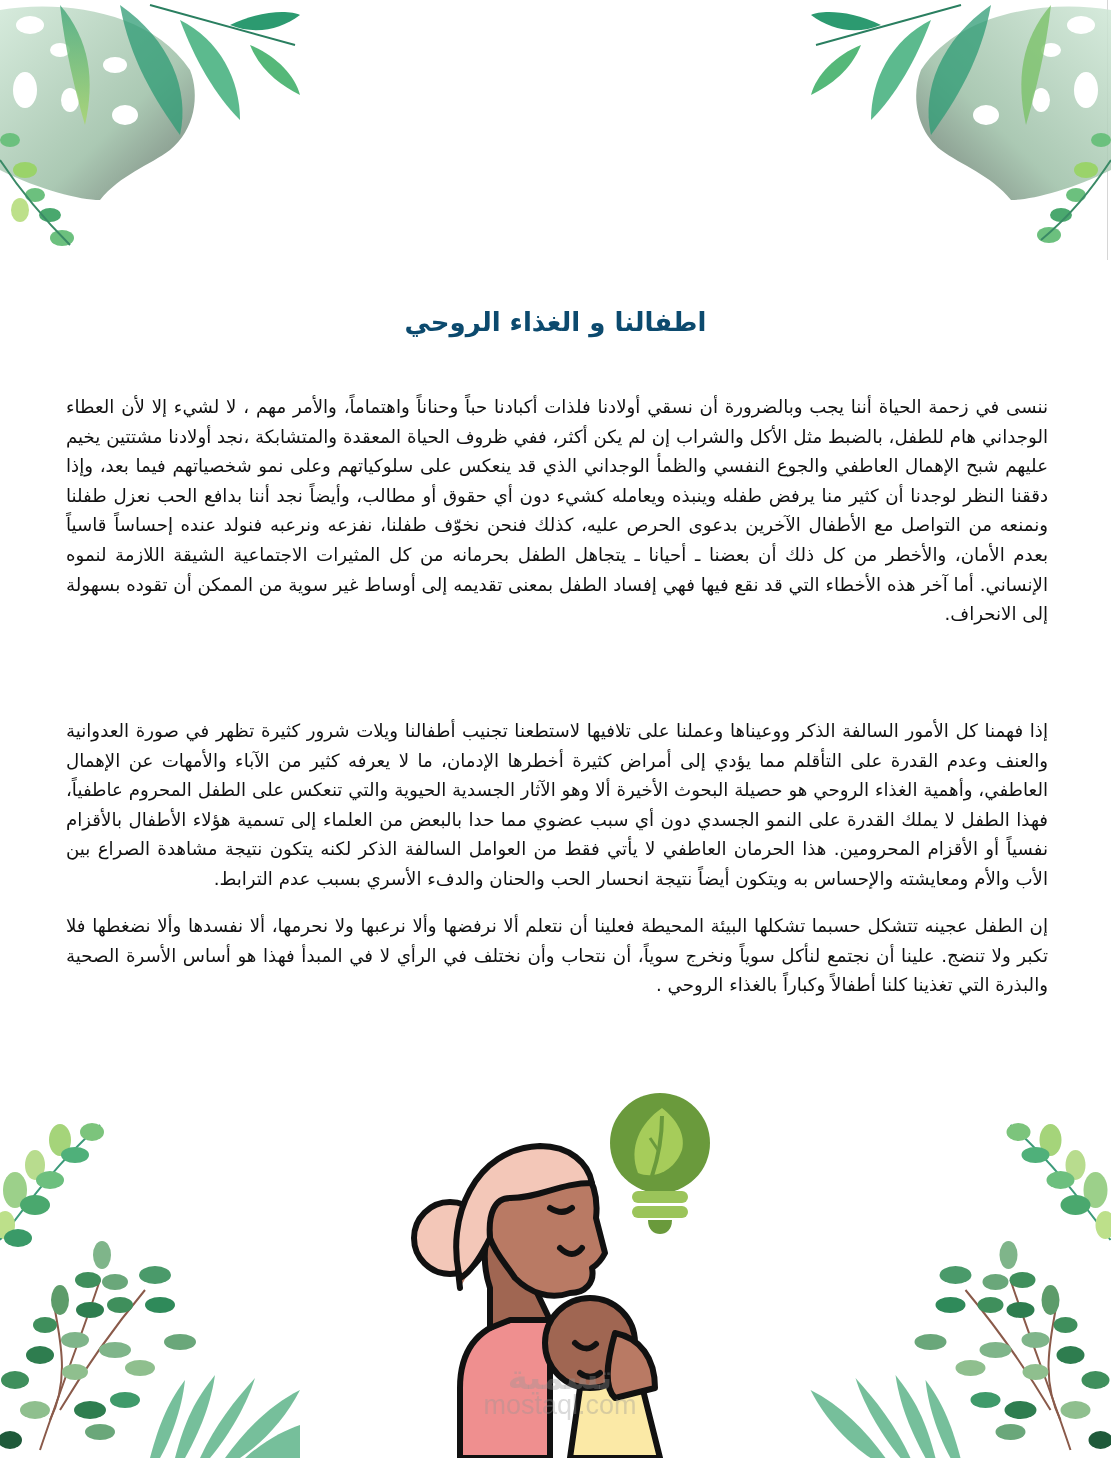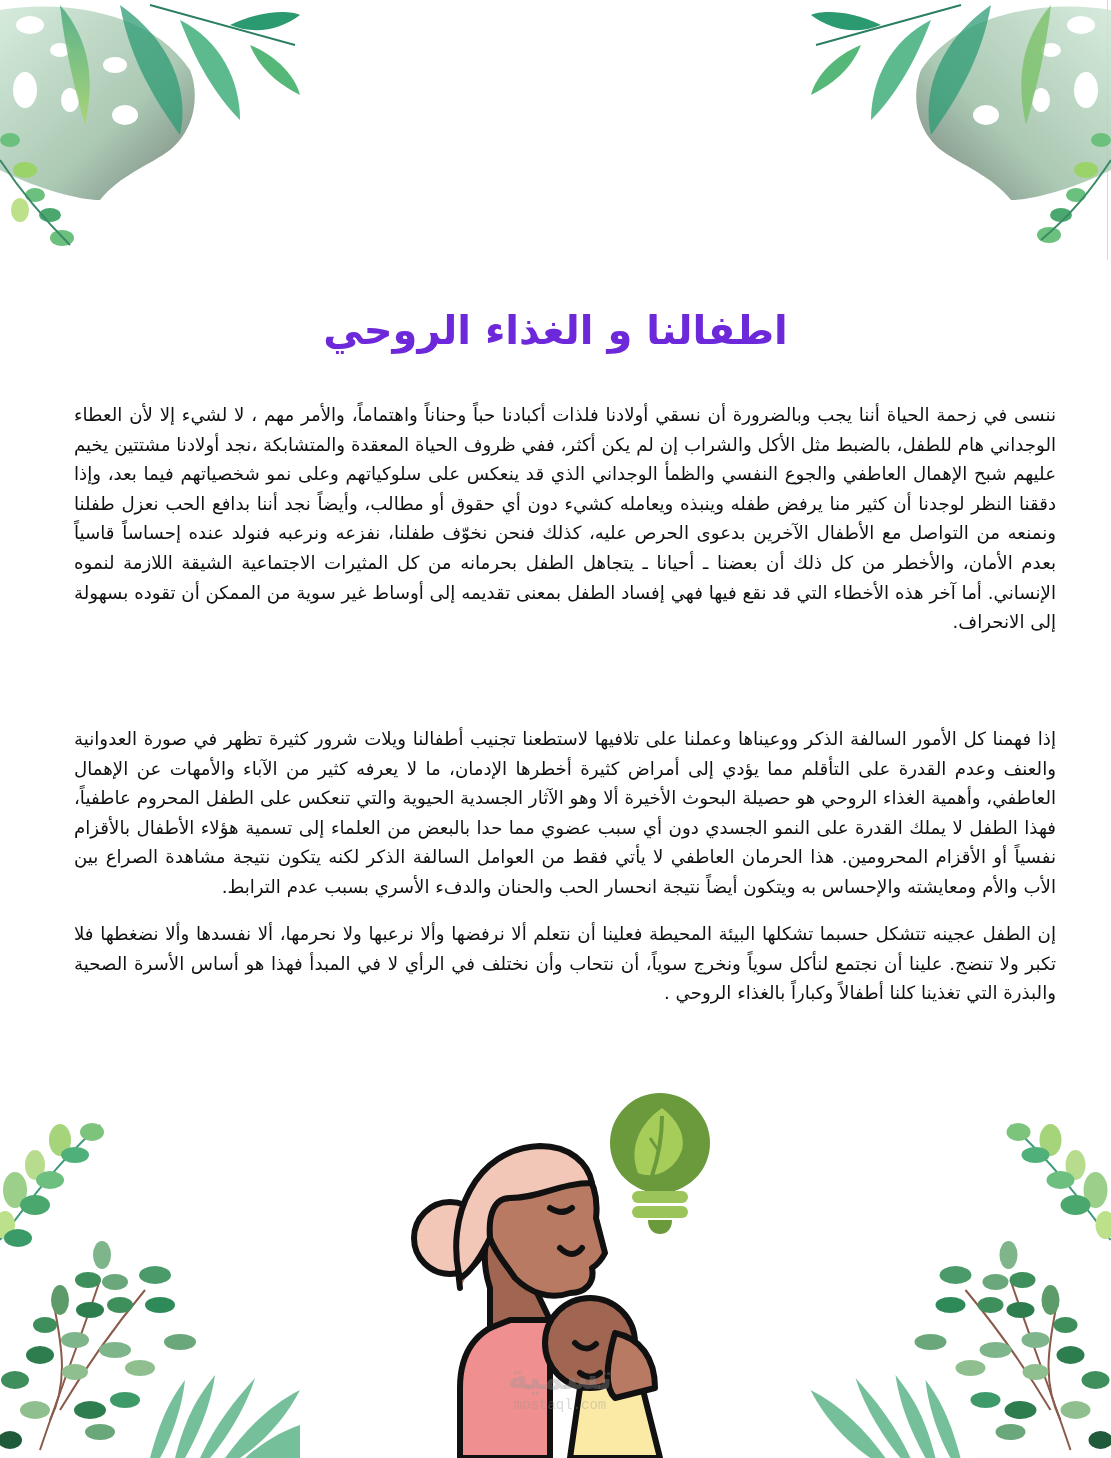--- a/index.html
+++ b/index.html
@@ -10,42 +10,42 @@
     .deco { position: absolute; }
     .deco svg { width: 100%; height: 100%; display: block; }
     .deco-tl { left: 0; top: 0; width: 300px; height: 260px; }
     .deco-tr { right: 0; top: 0; width: 301px; height: 260px; }
     .deco-bl { left: 0; top: 1110px; width: 300px; height: 348px; }
     .deco-br { right: 0; top: 1110px; width: 301px; height: 348px; }
 
     .title {
       position: absolute; left: 0; right: 0; top: 278px;
       text-align: center; direction: rtl;
-      font-family: "DejaVu Sans", sans-serif; font-weight: bold; font-size: 40px; color: #6d28d9; margin-top: 29px;
+      font-family: "DejaVu Sans", sans-serif; font-weight: bold; font-size: 26px; color: #0c4a6e; margin-top: 29px;
     }
 
     .para {
       position: absolute; left: 62px; width: 982px;
       direction: rtl; text-align: justify; text-align-last: right;
       font-family: "DejaVu Sans", sans-serif; font-size: 18.2px; line-height: 29.6px; color: #111;
-      margin: 12px;
+      margin: 4px;
     }
     .p1 { top: 388px; }
     .p2 { top: 712px; }
     .p3 { top: 907px; }
 
     .illustration { position: absolute; left: 400px; top: 1088px; width: 330px; height: 370px; }
     .illustration svg { width: 100%; height: 100%; display: block; }
 
     .watermark {
       position: absolute; left: 480px; top: 1360px; width: 160px; text-align: center;
       color: rgba(150,150,150,0.35); pointer-events: none;
     }
     .watermark .ar { font-family: "DejaVu Sans", sans-serif; font-weight: bold; font-size: 34px; line-height: 34px; direction: rtl; }
-    .watermark .en { font-family: Liberation Mono, monospace; font-size: 14px; line-height: 22px; }
+    .watermark .en { font-family: Liberation Sans, sans-serif; font-size: 27px; line-height: 22px; }
   </style>
 </head>
 <body>
 
 <div class="page">
 
   <div class="edge-line"></div>
 
   <div class="deco deco-tl">
     <svg viewBox="0 0 300 260">

